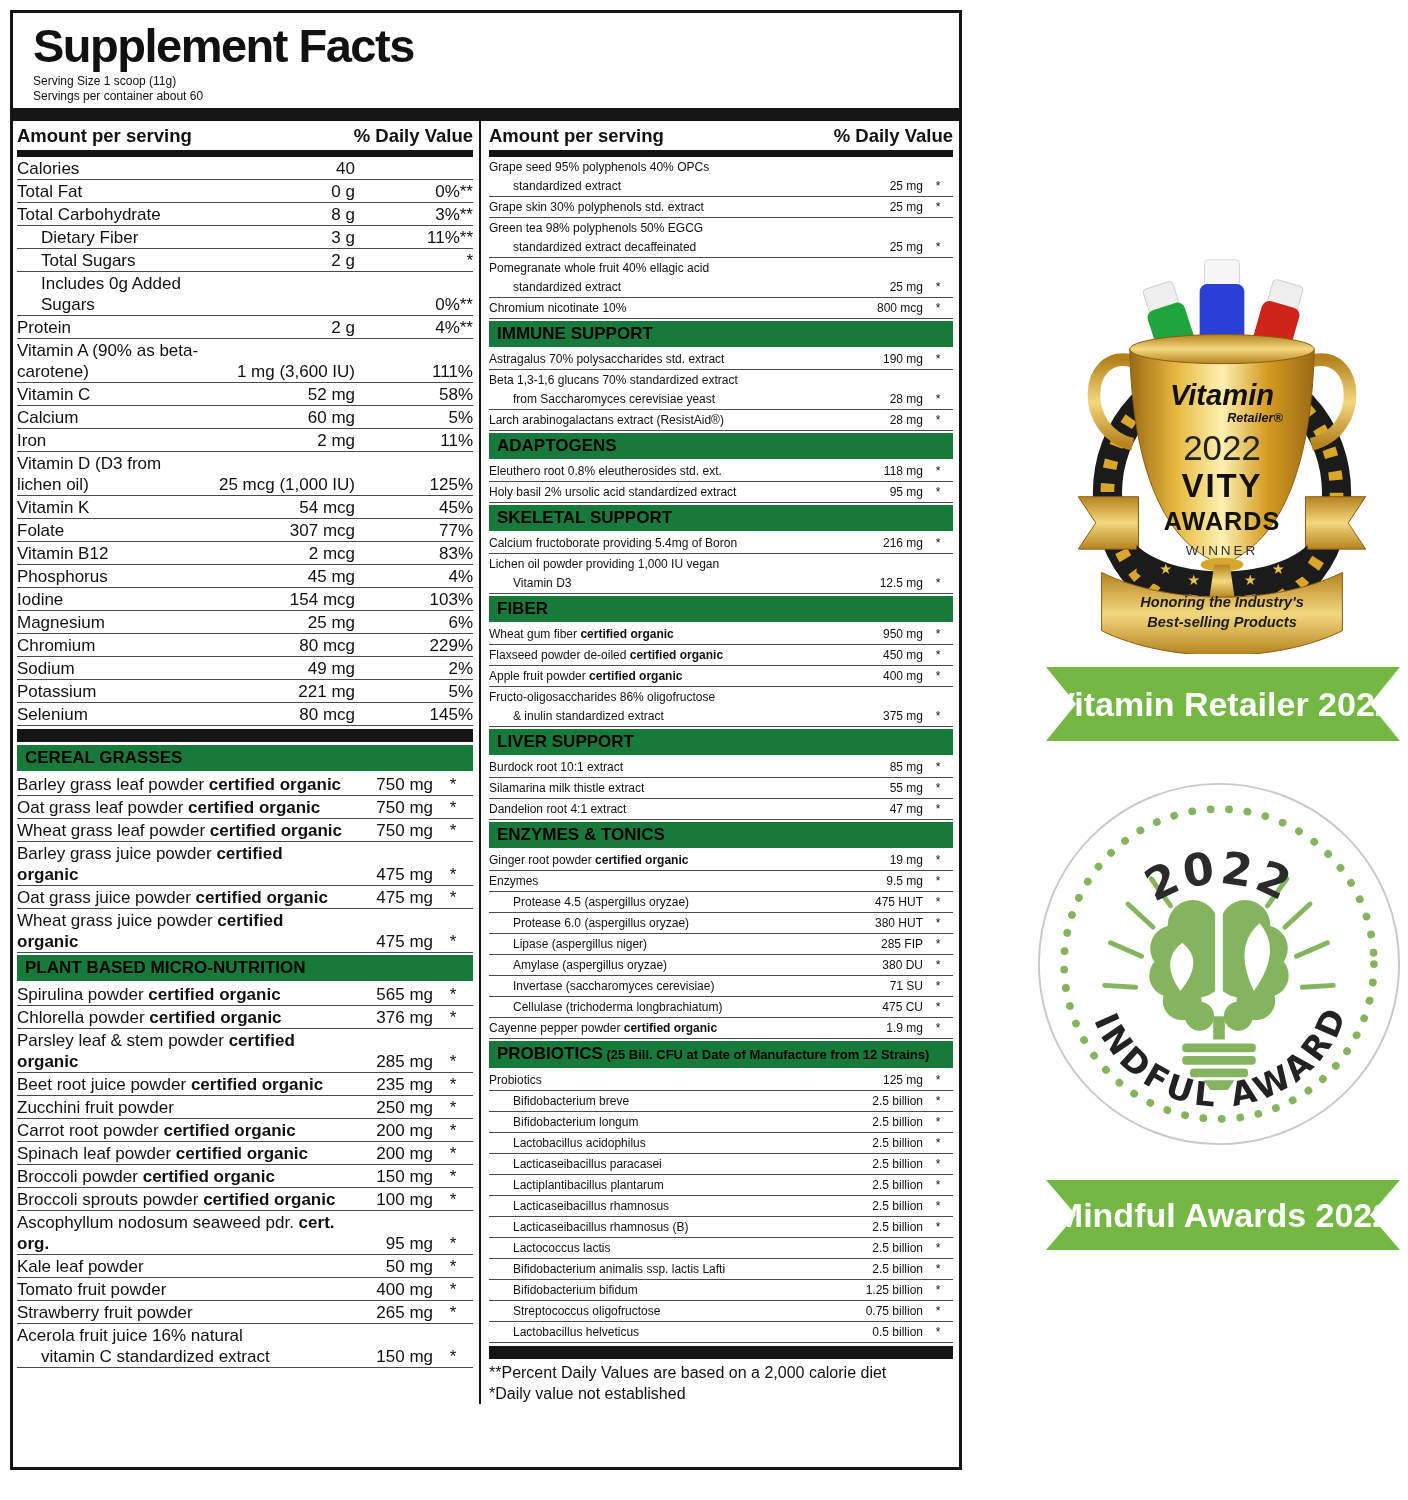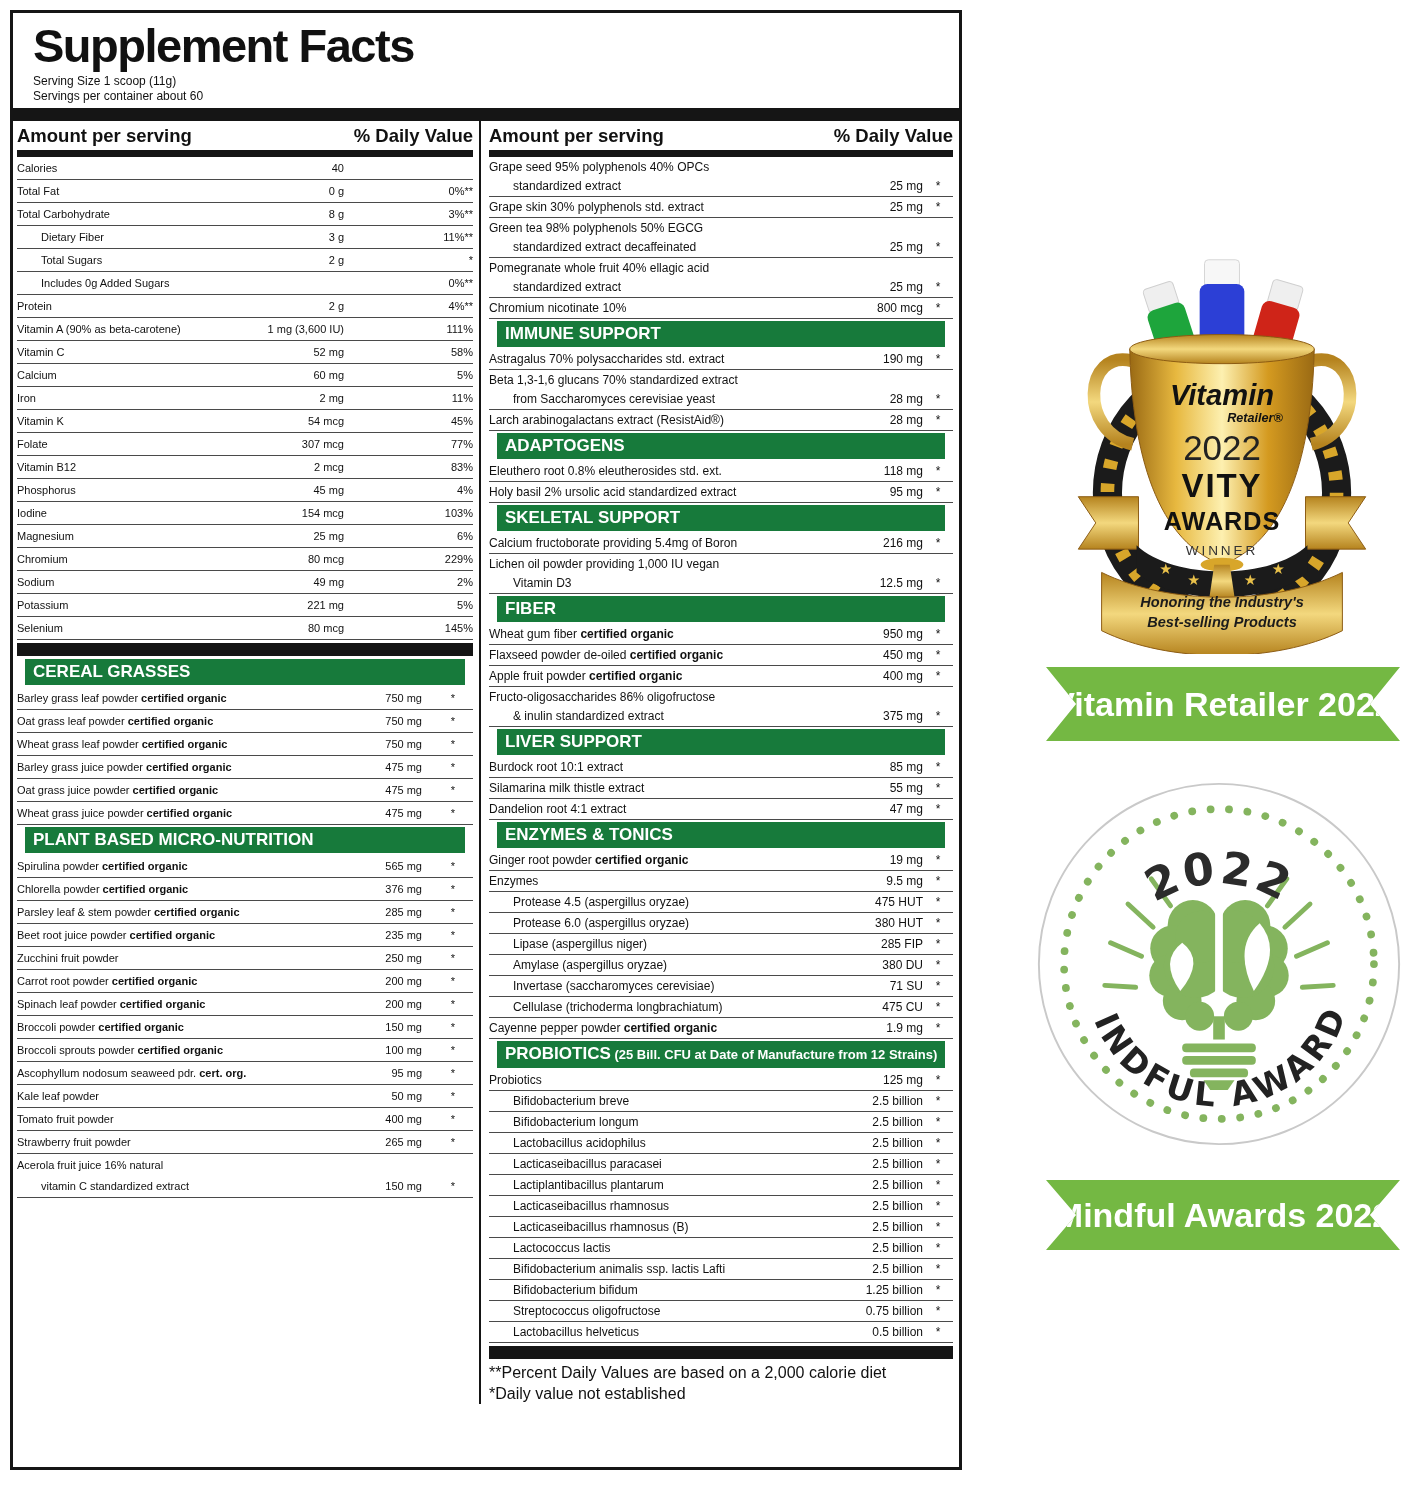--- a/index.html
+++ b/index.html
@@ -23,34 +23,34 @@
   .serv{font-size:12px;line-height:1.3;margin-top:4px;}
   .serv div{line-height:1.25;}
   .topbar{height:13px;background:var(--ink);}
   .cols{display:flex;align-items:stretch;}
   .col{overflow:hidden;}
   .col.left{width:466px;padding:0 6px 0 4px;}
   .col.right{flex:1;border-left:2px solid var(--ink);padding:0 6px 0 8px;}
   .colhead{display:flex;justify-content:space-between;font-weight:700;font-size:18.5px;
     padding:4px 0 3px;border-bottom:7px solid var(--ink);}
   .row{display:flex;align-items:flex-end;border-bottom:1px solid #4a4a4a;padding:1px 0 0;}
-  .col.left .row{font-size:11px;line-height:21px;gap:11px;}
+  .col.left .row{font-size:17px;line-height:21px;}
   .col.right .row{font-size:12px;line-height:19px;}
   .nm{flex:1;min-width:0;}
   .cont{padding-left:24px;}
   .row.ind .nm > span{padding-left:24px;display:inline-block;}
   .amt,.dv{text-align:right;white-space:nowrap;}
   .col.left .nutrient .amt{width:150px;}
   .col.left .nutrient .dv{width:118px;}
   .col.left .supp .amt{width:86px;}
   .col.left .supp .dv{width:40px;text-align:center;}
   .col.right .supp .amt{width:106px;}
   .col.right .supp .dv{width:30px;text-align:center;}
-  .sect{background:var(--green);color:#ffffff;font-weight:700;font-size:17px;line-height:24px;
-    padding:1px 0 1px 8px;margin:2px 8px;white-space:nowrap;overflow:hidden;}
+  .sect{background:var(--green);color:#000000;font-weight:700;font-size:17px;line-height:24px;
+    padding:1px 0 1px 8px;margin:2px 0;white-space:nowrap;overflow:hidden;}
   .sect .sub{font-size:13px;}
   .blackbar{height:13px;background:var(--ink);margin:3px 0;}
   .fn{font-size:16px;line-height:21px;}
   .other{position:absolute;left:14px;top:1479px;font-size:19px;white-space:nowrap;margin-top:20px;}
   .banner{position:absolute;left:1046px;width:354px;background:var(--bgreen);color:#fff;
     font-weight:700;display:flex;align-items:center;justify-content:center;
     clip-path:polygon(0 0,100% 0,91.5% 50%,100% 100%,0 100%,8.5% 50%);}
   .banner1{top:667px;height:74px;font-size:34px;}
   .banner2{top:1180px;height:70px;font-size:34px;}
   .vity{position:absolute;left:1076px;top:252px;width:292px;height:402px;}
@@ -126,20 +126,25 @@
             <div class="nm"><span>Calcium</span></div>
             <div class="amt">60 mg</div>
             <div class="dv">5%</div>
           </div>
           <div class="row nutrient">
             <div class="nm"><span>Iron</span></div>
             <div class="amt">2 mg</div>
             <div class="dv">11%</div>
           </div>
           <div class="row nutrient">
+            <div class="nm"><span>Vitamin D (D3 from lichen oil)</span></div>
+            <div class="amt">25 mcg (1,000 IU)</div>
+            <div class="dv">125%</div>
+          </div>
+          <div class="row nutrient">
             <div class="nm"><span>Vitamin K</span></div>
             <div class="amt">54 mcg</div>
             <div class="dv">45%</div>
           </div>
           <div class="row nutrient">
             <div class="nm"><span>Folate</span></div>
             <div class="amt">307 mcg</div>
             <div class="dv">77%</div>
           </div>
           <div class="row nutrient">

